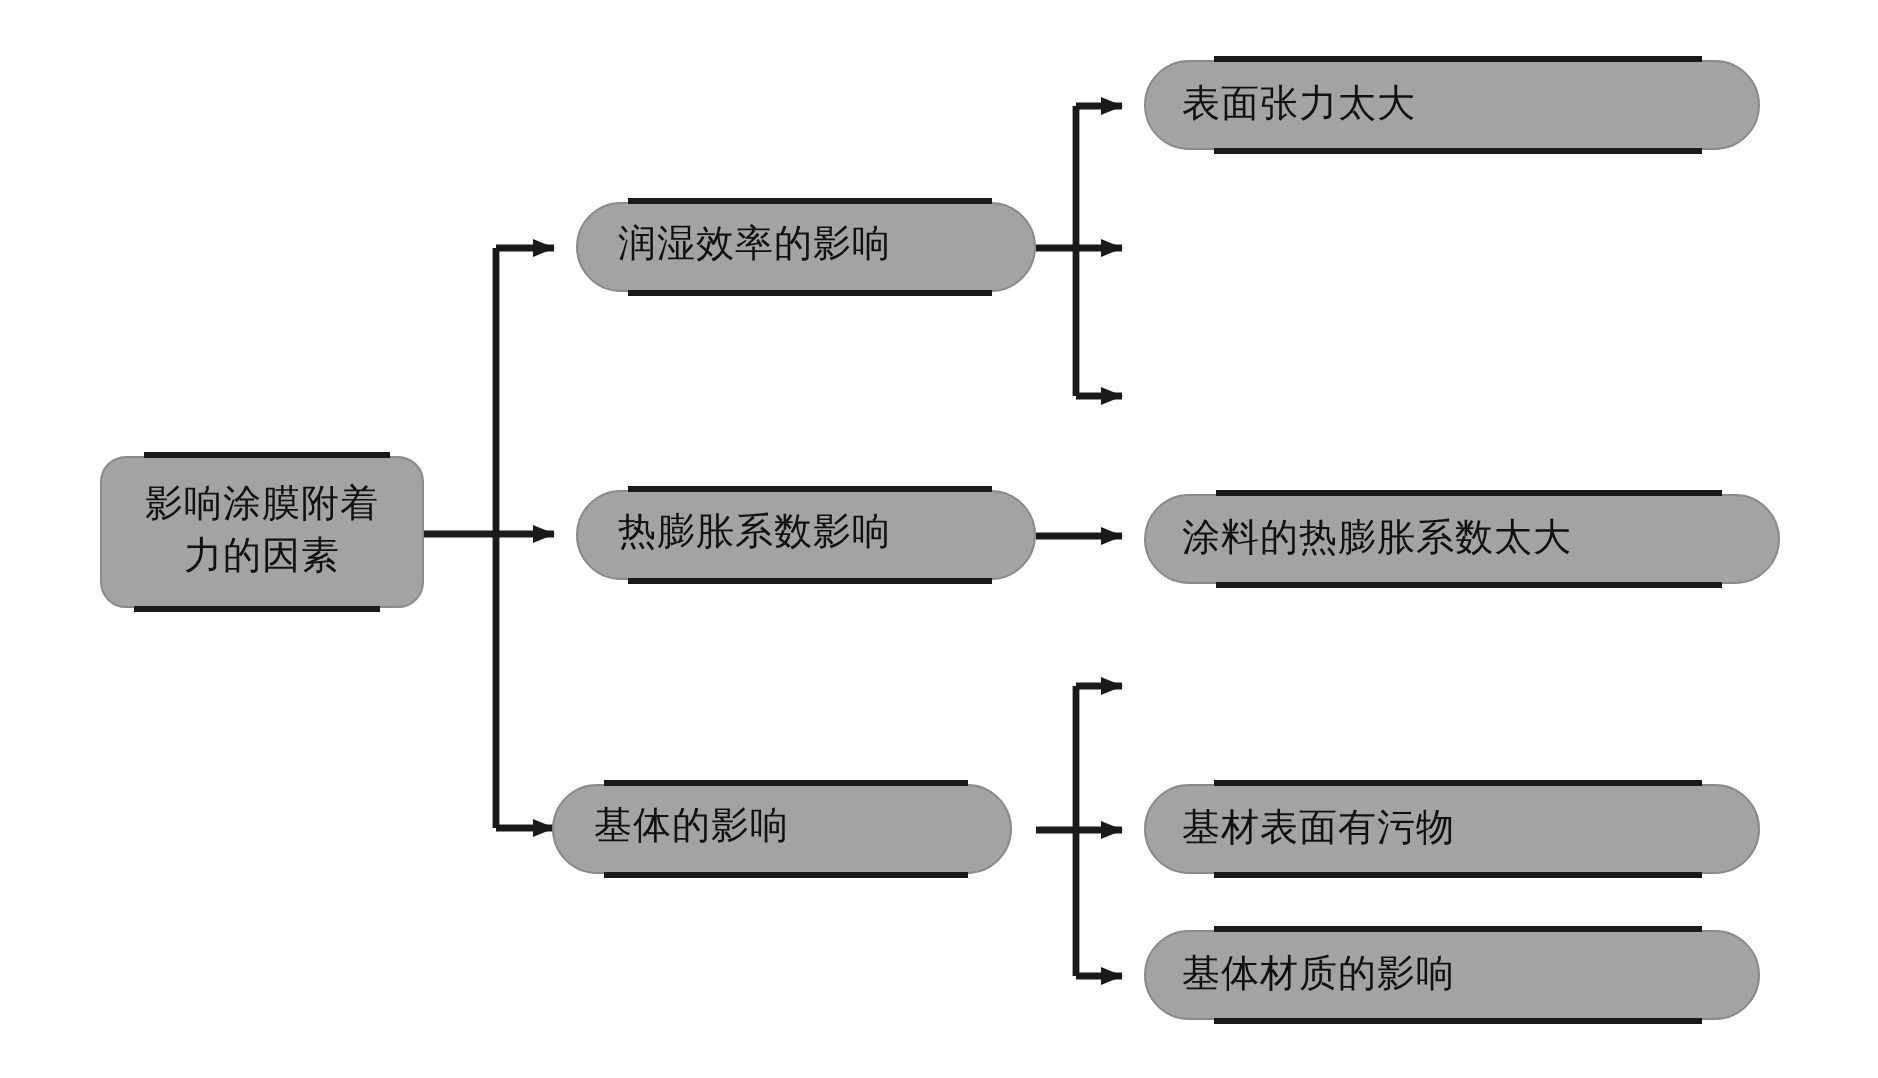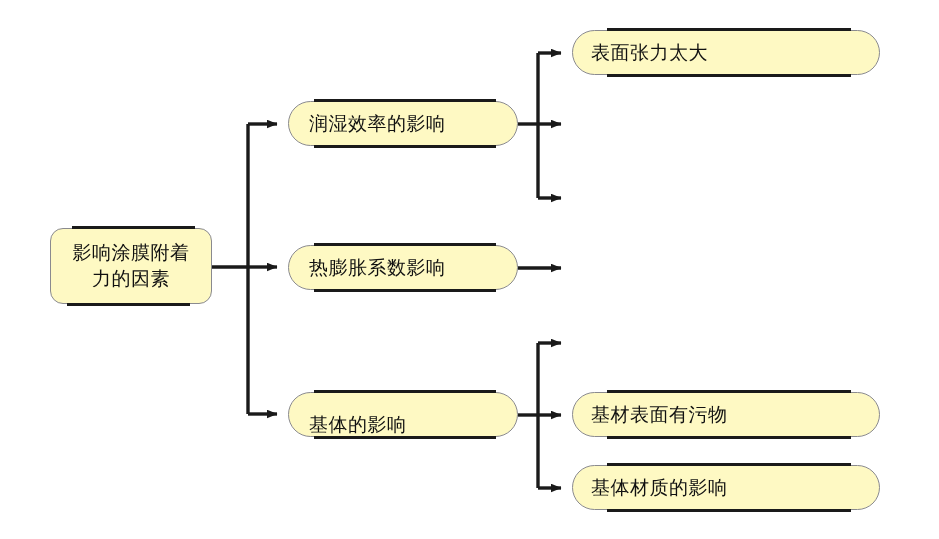--- a/index.html
+++ b/index.html
@@ -20,21 +20,21 @@
   #edges {
     position: absolute;
     left: 0;
     top: 0;
     width: 939px;
     height: 539px;
   }
   .node {
     position: absolute;
     box-sizing: border-box;
-    background: #fef9c3;
+    background: #a3a3a3;
     border: 1.3px solid #8a8a8f;
     display: flex;
     align-items: center;
     z-index: 3;
   }
   
   .node::before,
   .node::after {
     content: "";
     position: absolute;
@@ -72,24 +72,24 @@
   }
   #node-root::before { left: 13%; right: 10%; top: -3.2px; }
   #node-root::after  { left: 10%; right: 13%; bottom: -3.4px; }
 
   
   .node.mid {
     width: 230px;
     height: 45px;
     border-radius: 22.5px;
   }
-  .node.mid .label { padding-left: 20px; }
+  .node.mid .label { padding-left: 20px; font-family: Liberation Mono, monospace; }
   #node-mid-1 { left: 288px; top: 101px; }
   #node-mid-2 { left: 288px; top: 245px; }
-  #node-mid-3 { left: 288px; top: 392px; align-items: flex-end; }
+  #node-mid-3 { left: 276px; top: 392px; }
 
   
   .node.leaf {
     left: 572px;
     height: 45px;
     border-radius: 22.5px;
   }
   .node.leaf .label { padding-left: 18px; }
   #node-leaf-1 { top: 30px;  width: 308px; }
   #node-leaf-2 { top: 102px; width: 308px; }
@@ -148,20 +148,23 @@
   <div class="node mid leftish" id="node-mid-2">
     <span class="label">热膨胀系数影响</span>
   </div>
   <div class="node mid leftish" id="node-mid-3">
     <span class="label">基体的影响</span>
   </div>
 
   <div class="node leaf leftish" id="node-leaf-1">
     <span class="label">表面张力太大</span>
   </div>
+  <div class="node leaf leftish" id="node-leaf-4">
+    <span class="label">涂料的热膨胀系数太大</span>
+  </div>
   <div class="node leaf leftish" id="node-leaf-7">
     <span class="label">基体材质的影响</span>
   </div>
   <div class="node leaf leftish" id="node-leaf-6">
     <span class="label">基材表面有污物</span>
   </div>
 
 </div>
 
 </body></html>

